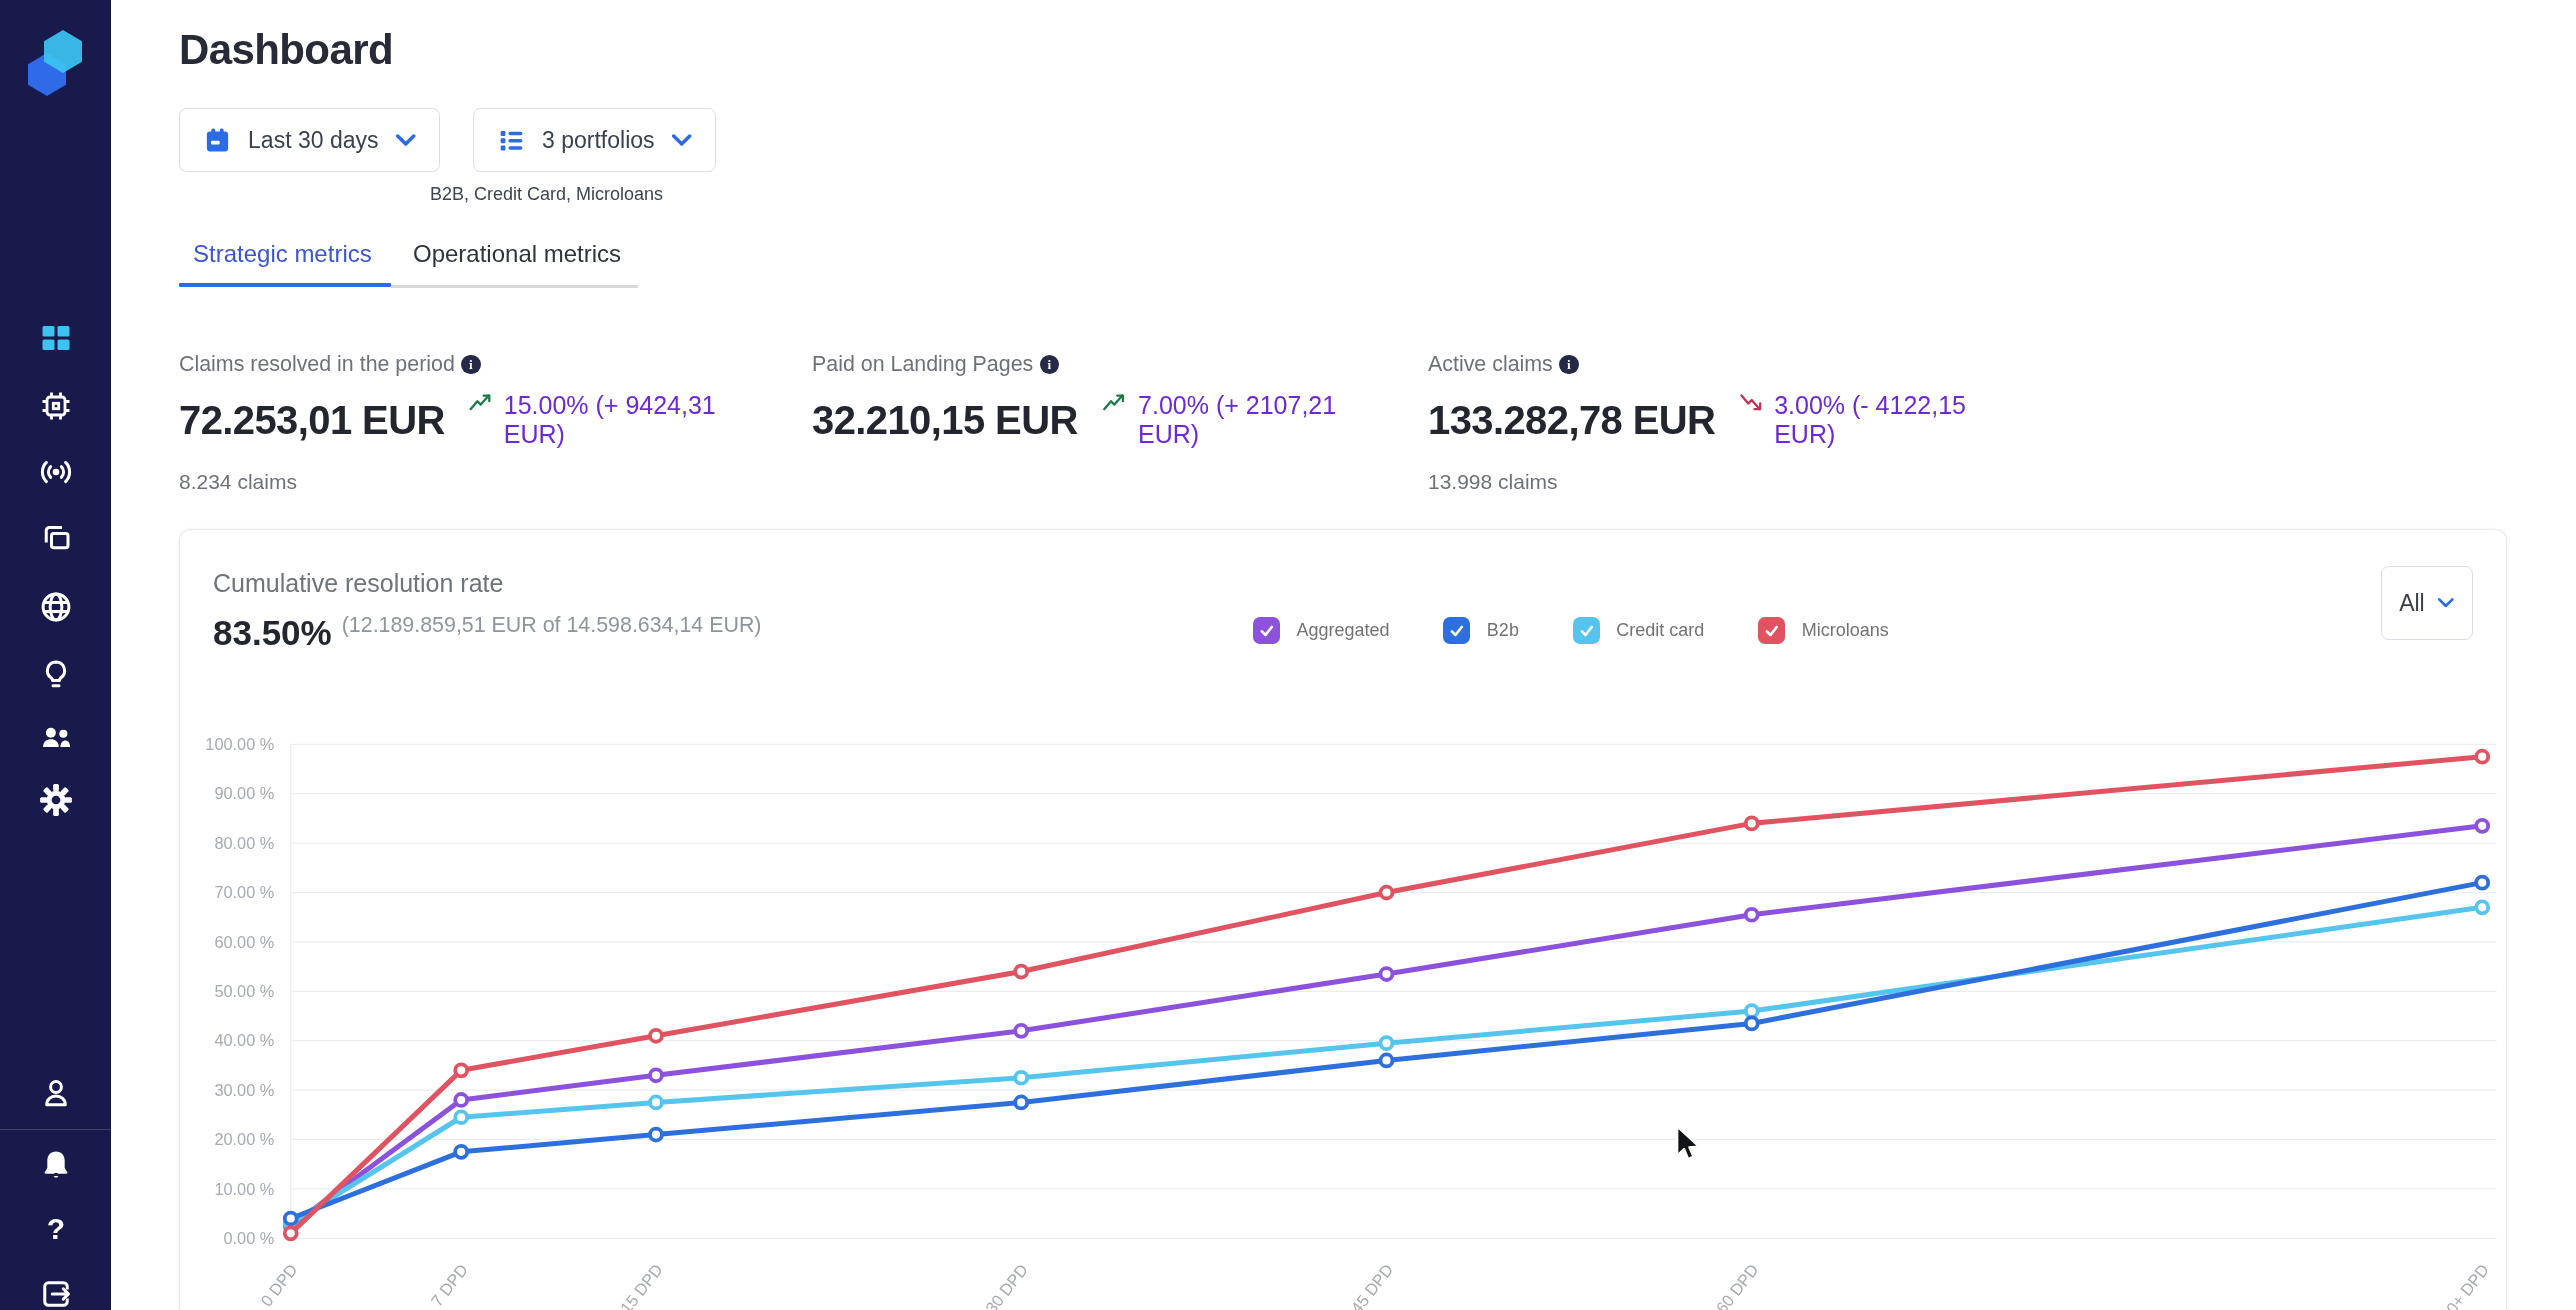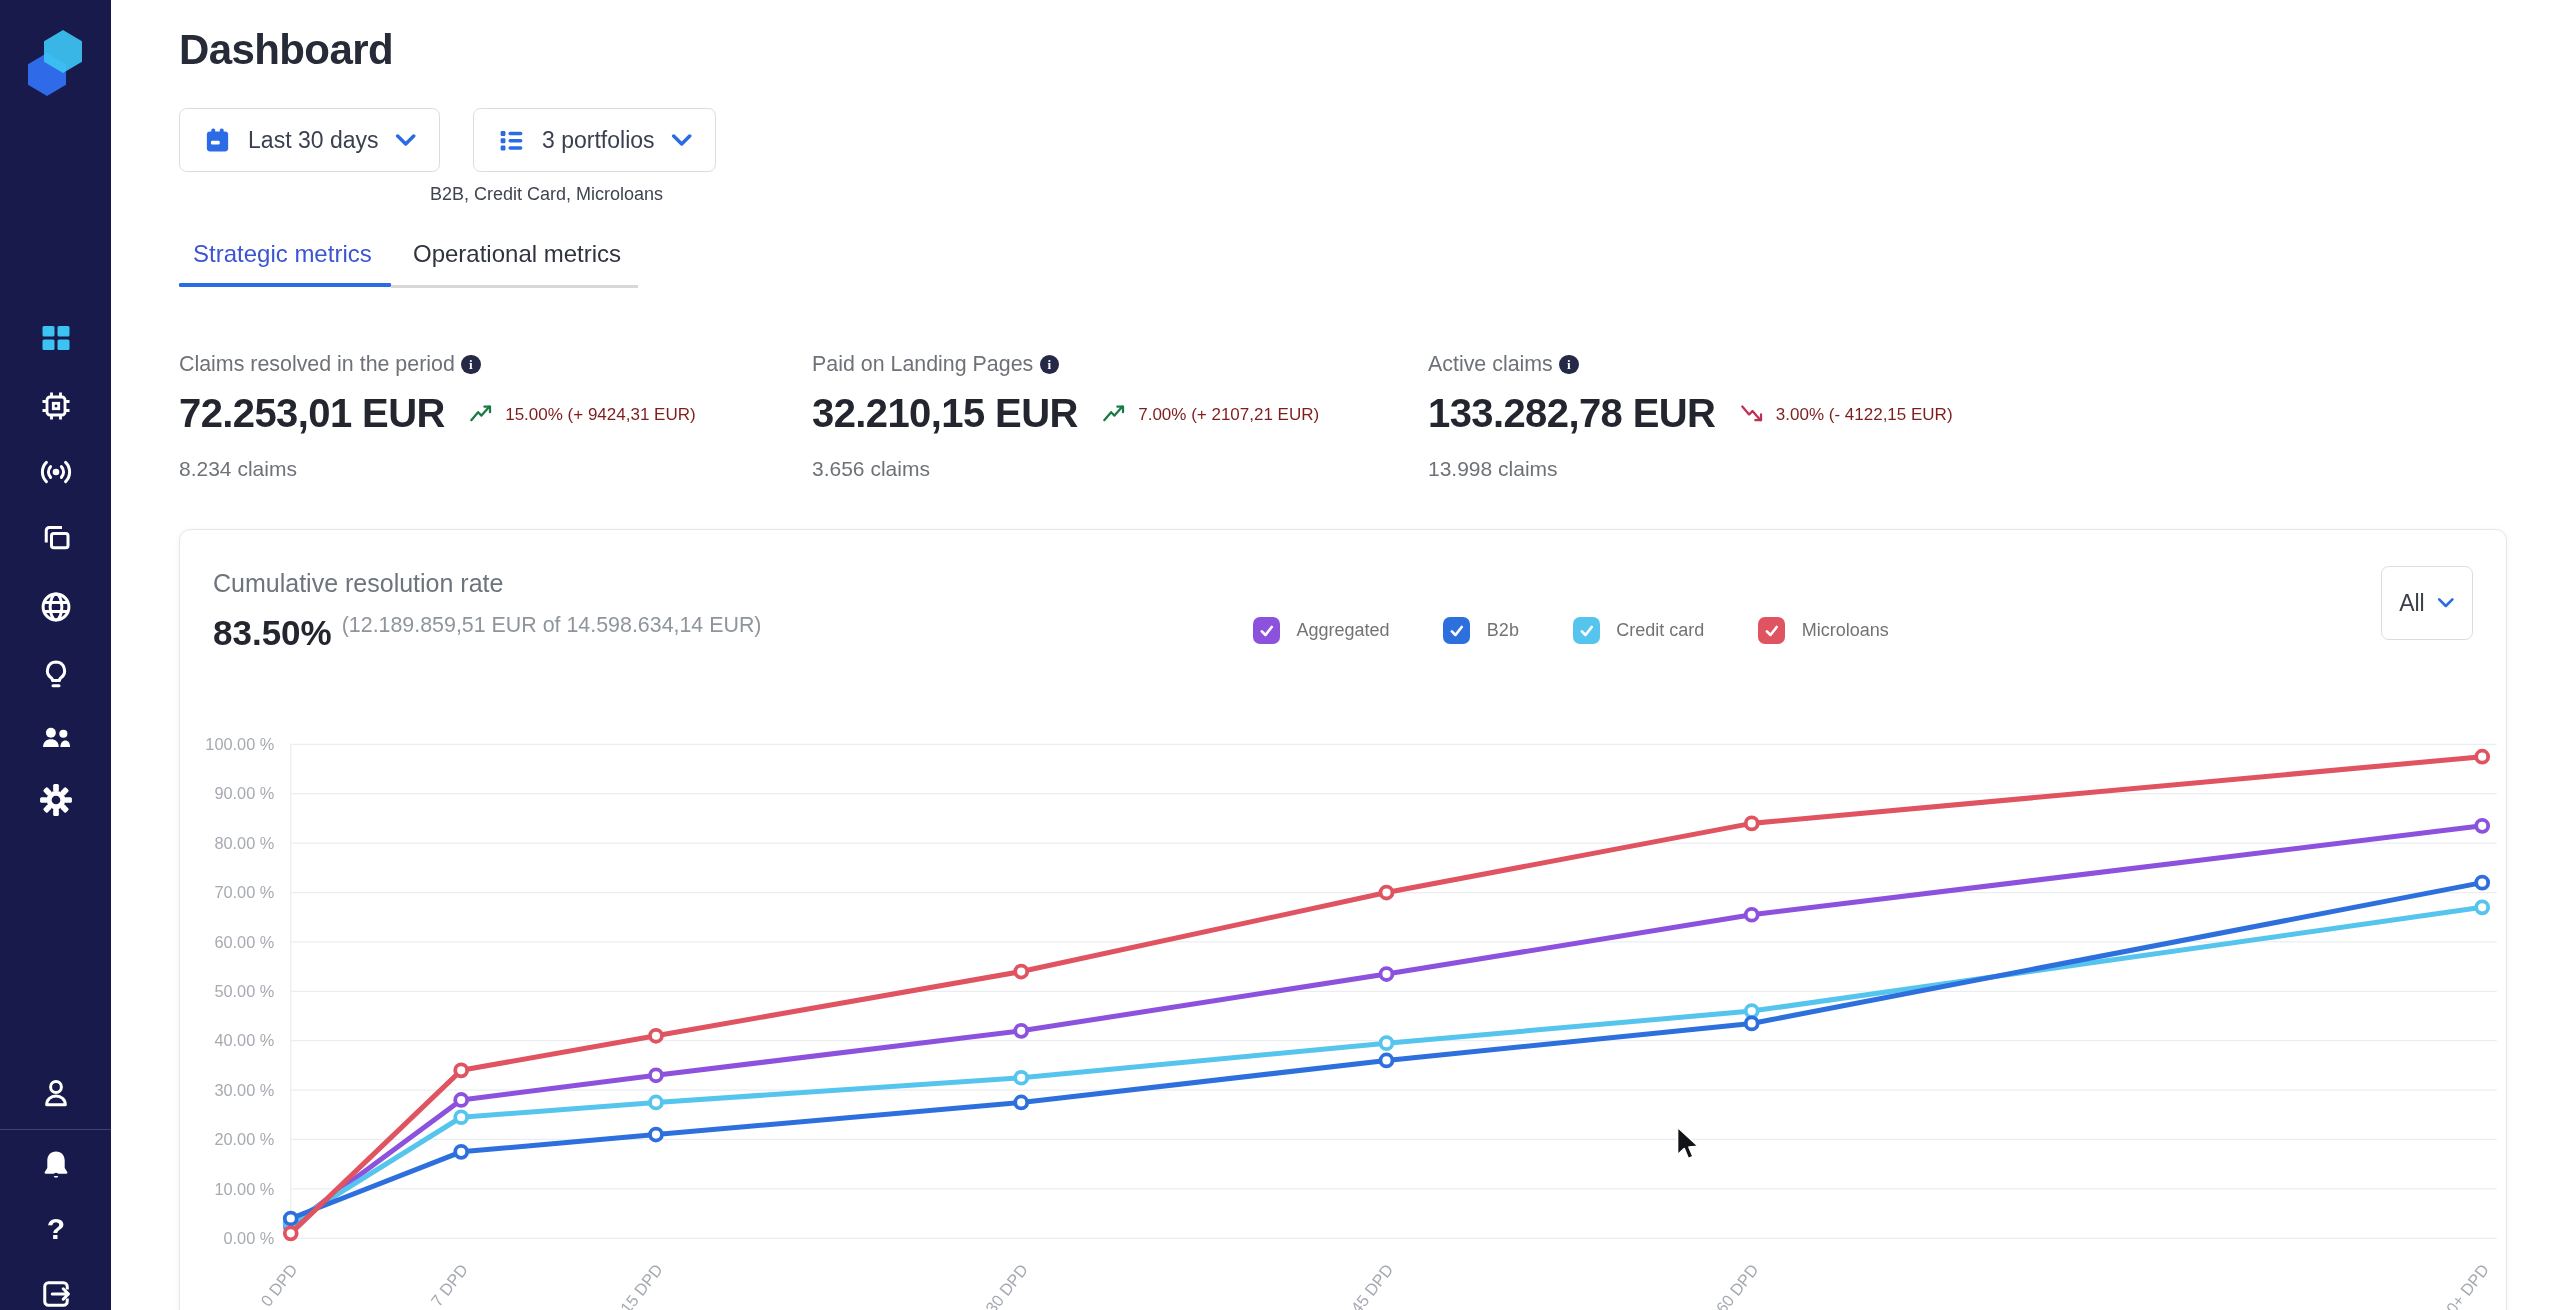--- a/index.html
+++ b/index.html
@@ -44,21 +44,21 @@
   .metric { position:absolute; top:352px; width:591px; }
   #metric-0 { left:179px; } #metric-1 { left:812px; } #metric-2 { left:1428px; }
   .metric-label-row { display:flex; align-items:center; gap:6.3px; font-size:21.4px; color:#6e7278; }
   .info-badge {
     width:19.5px; height:19.5px; border-radius:50%; background:#252947; color:#fff;
     font-size:13.2px; font-weight:700; display:inline-flex; align-items:center; justify-content:center;
     font-family:"Liberation Serif", serif; cursor:pointer;
   }
   .metric-value-row { display:flex; align-items:center; gap:16.4px; margin-top:14px; }
   .metric-value { font-size:40px; font-weight:700; color:#23262f; letter-spacing:-0.6px; white-space:nowrap; }
-  .trend { display:flex; align-items:flex-end; gap:8.8px; font-size:17px; color:#7f1d1d; margin-left:6.3px; }
+  .trend { display:flex; align-items:flex-start; gap:8.8px; font-size:25px; color:#6d28d9; margin-left:6.3px; }
   .trend.up svg { color:#187a45; } .trend.down svg { color:#c03052; }
   .metric-claims { margin-top:21.4px; font-size:21px; color:#6e7278; }
   
   #chart-card {
     position:absolute; left:179px; top:529px; width:2328px; height:881px;
     background:#fff; border:1.3px solid #e5e7ec; border-radius:11.3px;
     box-shadow:0 1.9px 6.3px rgba(20,24,60,.05);
   }
   .card-title { position:absolute; left:33px; top:39px; font-size:25px; color:#6e747c; }
   .card-headline { position:absolute; left:33px; top:83px; display:flex; align-items:flex-start; gap:10px; }
@@ -254,21 +254,20 @@
     <div class="metric-value-row">
       <span class="metric-value">32.210,15 EUR</span>
       <span class="trend up">
         <svg width="29" height="22.7" viewBox="0 0 22 20" fill="none" stroke="currentColor" stroke-width="2" stroke-linecap="round" stroke-linejoin="round">
           <polyline class="t-line" points="2,16 8,9 11,12 18,4"></polyline>
             <polyline class="t-head" points="13.5,4 18.5,4 18.5,9"></polyline>
         </svg>
         <span>7.00% (+ 2107,21 EUR)</span>
       </span>
     </div>
-    <div class="metric-claims">3.656 claims</div>
   </div>
 
   <div class="metric" id="metric-2">
     <div class="metric-label-row">
       <span>Active claims</span>
       <span class="info-badge">i</span>
     </div>
     <div class="metric-value-row">
       <span class="metric-value">133.282,78 EUR</span>
       <span class="trend down">

